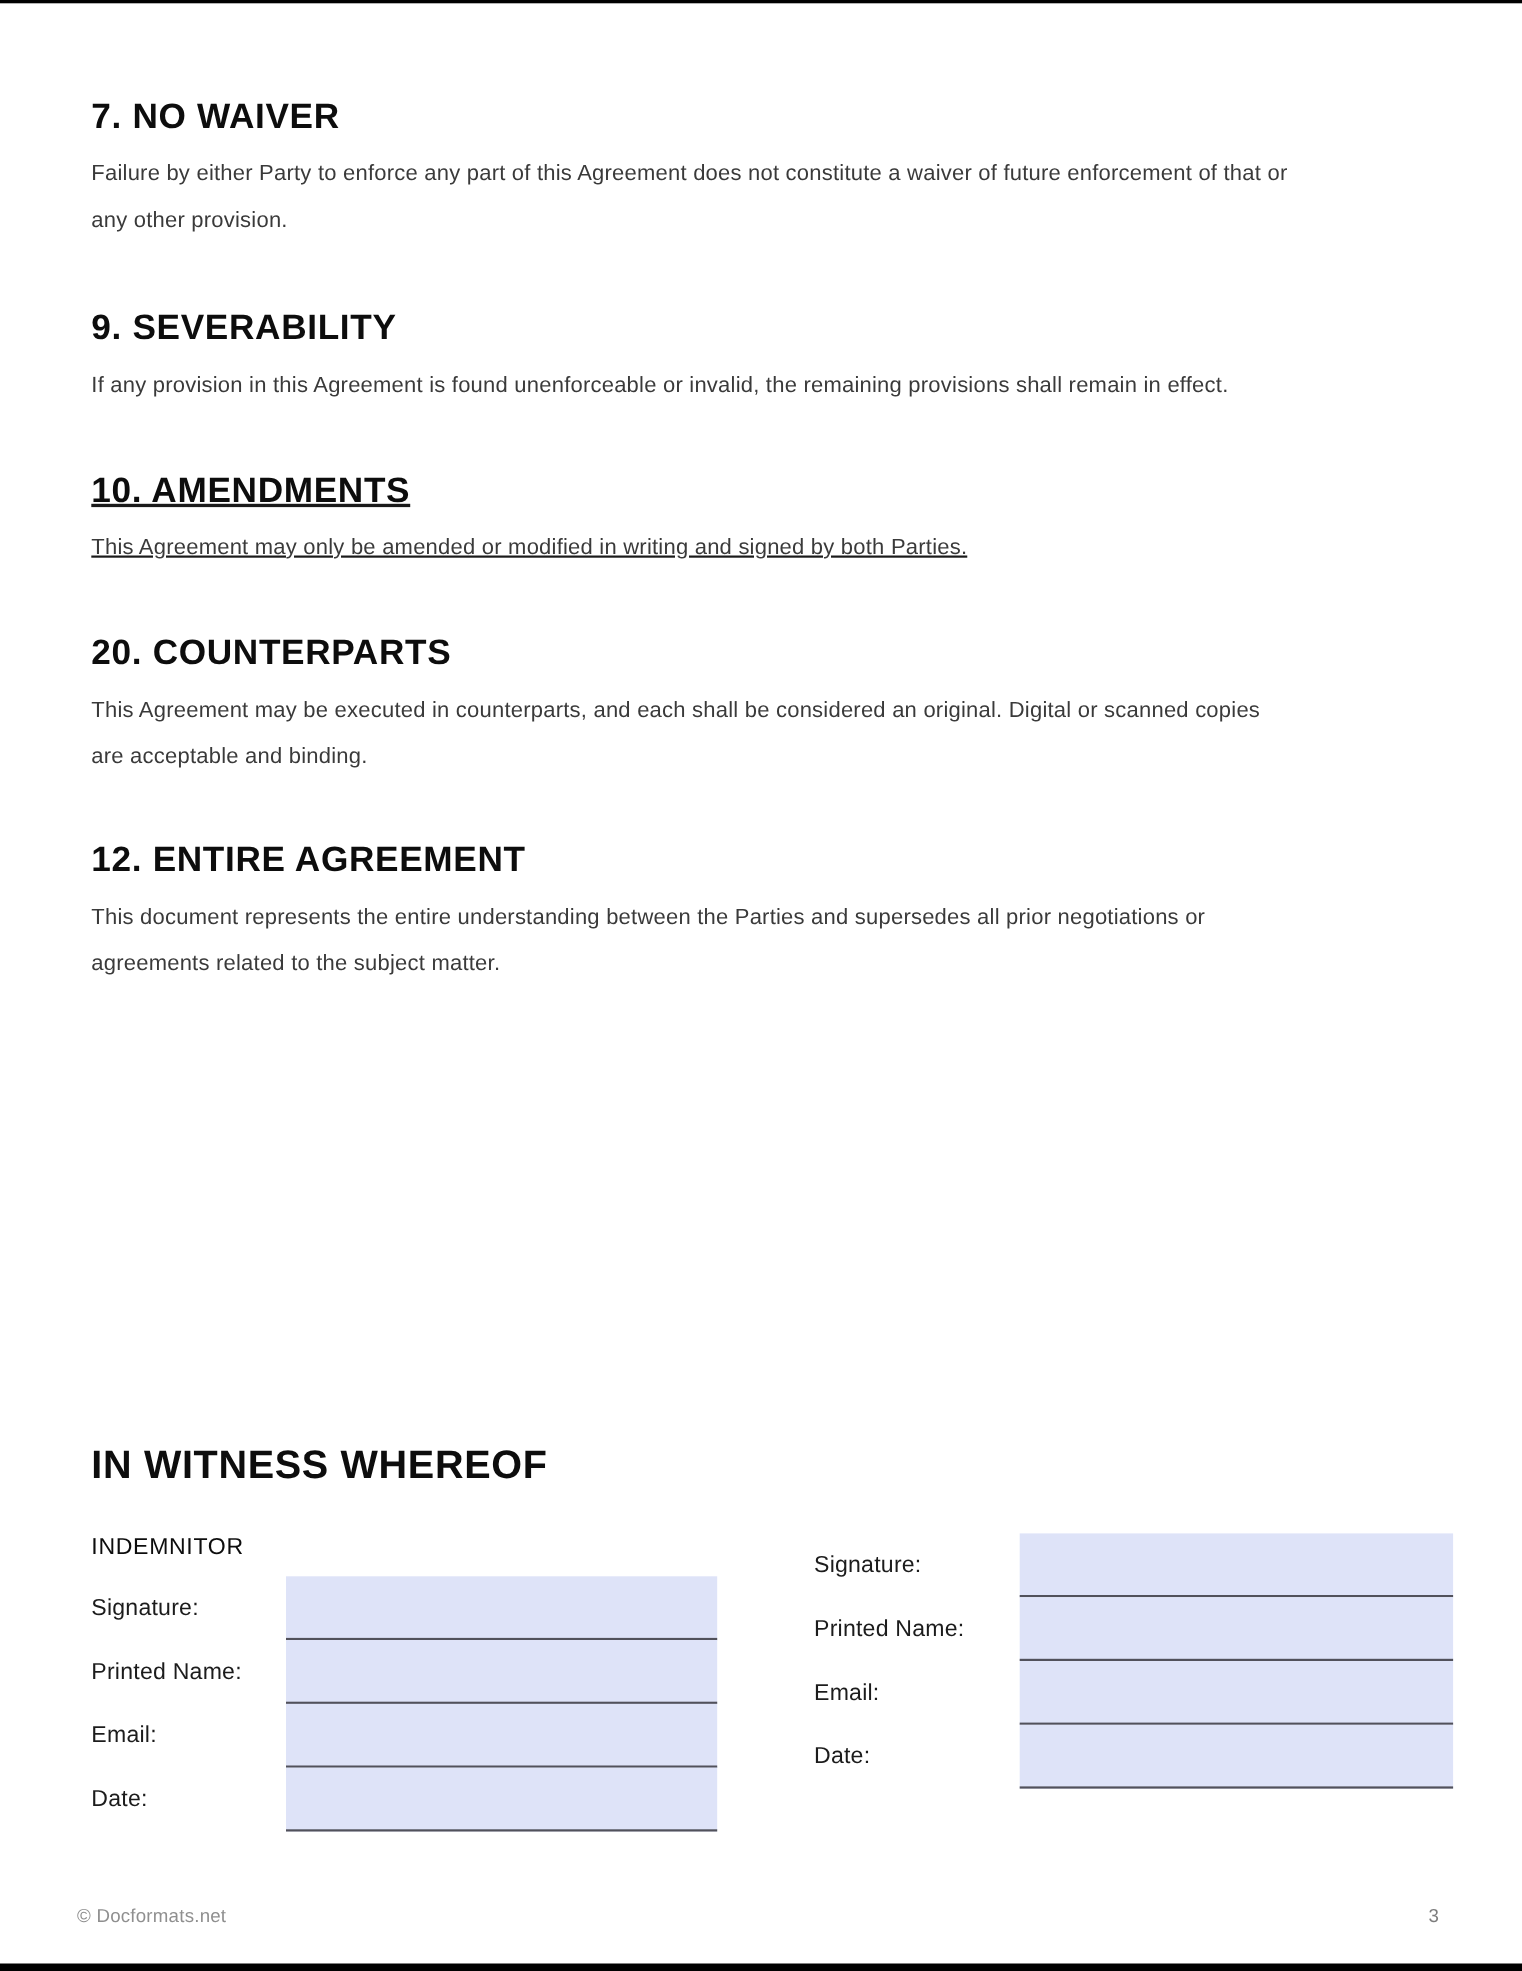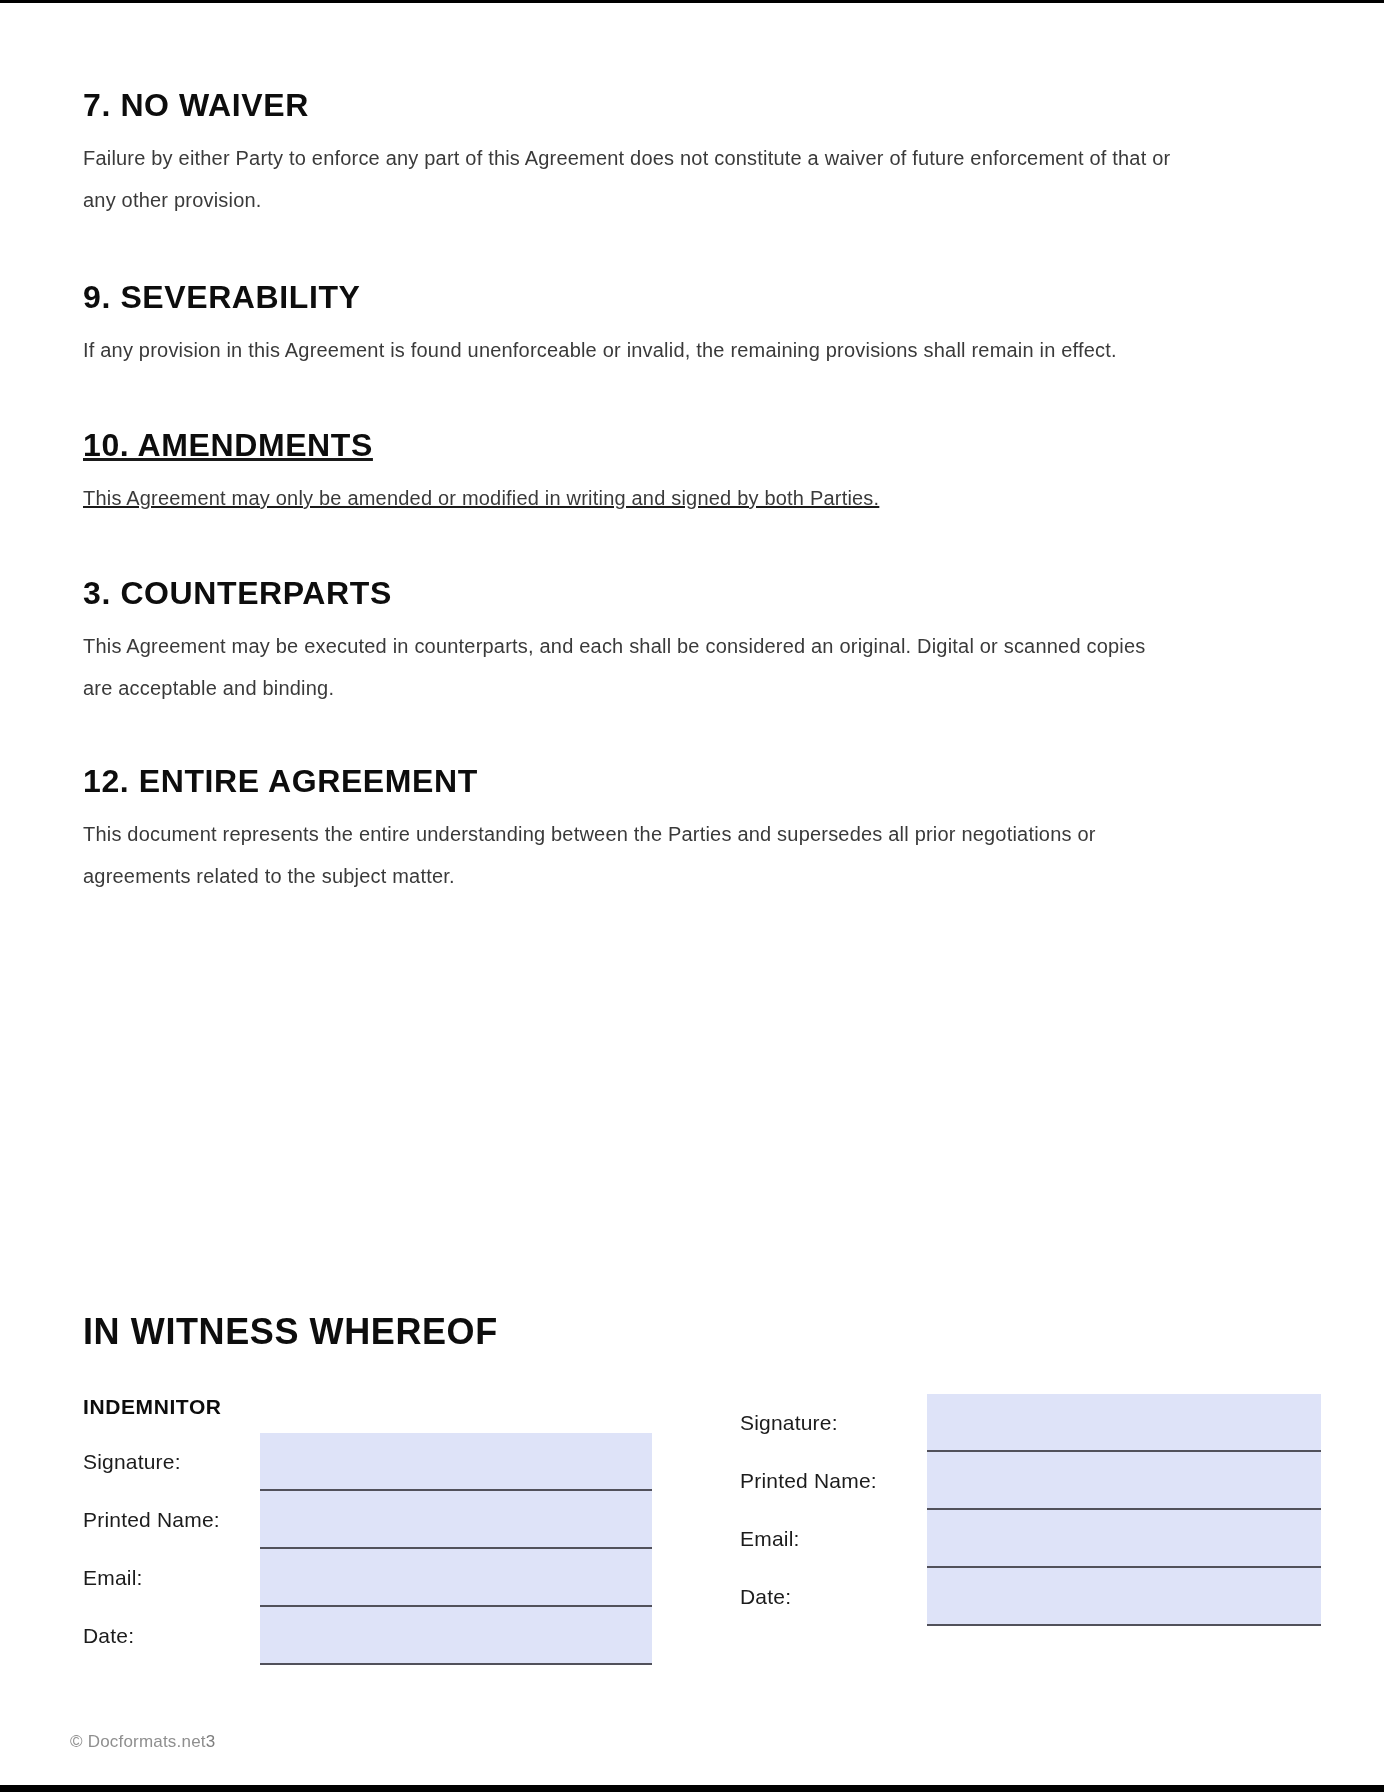--- a/index.html
+++ b/index.html
@@ -33,21 +33,21 @@
     margin:0;line-height:1.1;
   }
   .witness-cols{
     position:absolute;left:0;top:1394px;right:0;
     display:flex;gap:88px;
   }
   .w-col{flex:0 0 auto;}
   .w-col.left{width:569px;}
   .w-col.right{width:581px;}
   .w-heading{
-    font-size:21px;font-weight:bold;letter-spacing:.6px;color:#0d0d0d;
+    font-size:21px;font-weight:normal;letter-spacing:.6px;color:#0d0d0d;
     margin:0 0 14px 0;line-height:1.2;
   }
   .w-grid{display:flex;}
   .w-labels{display:flex;flex-direction:column;text-align:right;}
   .w-col.left  .w-labels{width:177px;}
   .w-col.right .w-labels{width:187px;}
   .w-label{
     height:58px;display:flex;align-items:center;
     font-size:21px;color:#1c1c1c;letter-spacing:.2px;
   }
@@ -56,21 +56,21 @@
     box-sizing:border-box;display:block;width:100%;height:58px;
     background:var(--field-fill,#dee3f8);
     border:none;border-bottom:2px solid var(--field-border,#51515b);
     outline:none;border-radius:0;
     font-family:"Liberation Sans", sans-serif;font-size:20px;color:#1a1a1a;
     padding:0 10px;
   }
 
   .footer{
     position:absolute;left:70px;right:76px;top:1732px;
-    display:flex;align-items:baseline;
+    display:flex;justify-content:space-between;align-items:baseline;
   }
   .footer-brand{font-size:17px;color:#8f8f8f;letter-spacing:.2px;}
   .footer-page{font-size:17px;color:#7d7d7d;}
 </style>
 </head>
 <body>
 
 <div class="page">
   <div class="edge-bar top"></div>
 
@@ -85,21 +85,21 @@
       <h2 class="sec-title">9. SEVERABILITY</h2>
       <p class="sec-body">If any provision in this Agreement is found unenforceable or invalid, the remaining provisions shall remain in effect.</p>
     </div>
 
     <div class="sec" style="top:428px;text-decoration:underline;">
       <h2 class="sec-title">10. AMENDMENTS</h2>
       <p class="sec-body">This Agreement may only be amended or modified in writing and signed by both Parties.</p>
     </div>
 
     <div class="sec" style="top:576px;">
-      <h2 class="sec-title">3. COUNTERPARTS</h2>
+      <h2 class="sec-title">20. COUNTERPARTS</h2>
       <p class="sec-body">This Agreement may be executed in counterparts, and each shall be considered an original. Digital or scanned copies are acceptable and binding.</p>
     </div>
 
     <div class="sec" style="top:764px;">
       <h2 class="sec-title">12. ENTIRE AGREEMENT</h2>
       <p class="sec-body">This document represents the entire understanding between the Parties and supersedes all prior negotiations or agreements related to the subject matter.</p>
     </div>
 
     <h2 class="witness-title">IN WITNESS WHEREOF</h2>
 

